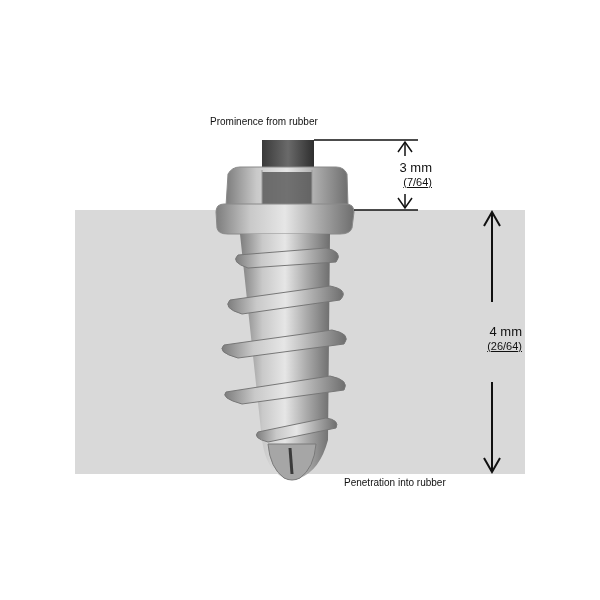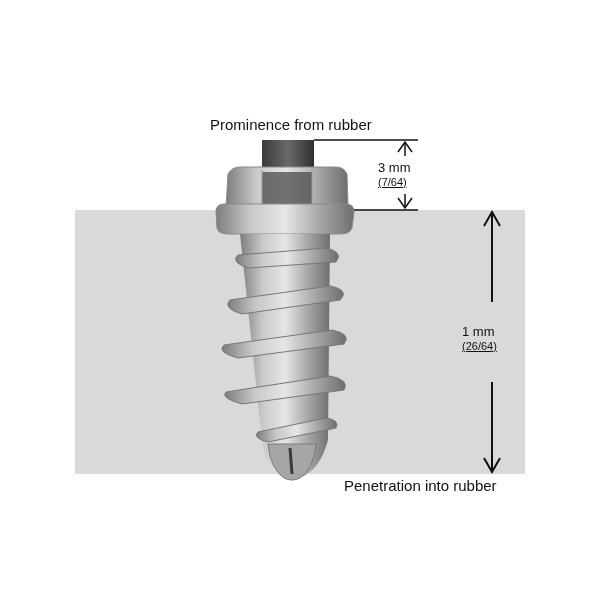--- a/index.html
+++ b/index.html
@@ -1,20 +1,20 @@
 <!DOCTYPE html>
 <html><head>
 <meta charset="utf-8">
 <style>
   html, body { margin:0; padding:0; }
   body { width:600px; height:600px; background:#ffffff; position:relative; overflow:hidden;
          font-family:"Liberation Sans", "DejaVu Sans", sans-serif; color:#111; }
   .rubber { position:absolute; left:75px; top:210px; width:450px; height:264px; background:#d9d9d9; }
-  .label { position:absolute; font-size:15px; color:#111; white-space:nowrap; }
-  .dim { position:absolute; text-align:left; color:#111; line-height:1.15; }
+  .label { position:absolute; font-size:10px; color:#111; white-space:nowrap; }
+  .dim { position:absolute; text-align:right; color:#111; line-height:1.15; }
   .dim .main { font-size:13px; display:block; }
   .dim .sub { font-size:11px; display:block;text-decoration:underline; }
   svg.overlay { position:absolute; left:0; top:0; }
 </style>
 </head>
 <body>
 
 <div class="rubber"></div>
 
 <svg class="overlay" width="600" height="600" viewBox="0 0 600 600">
@@ -79,17 +79,17 @@
 </svg>
 
 <div class="label" style="left:210px; top:116px;">Prominence from rubber</div>
 
 <div class="dim" style="left:378px; top:161px; width:54px;">
   <span class="main">3 mm</span>
   <span class="sub">(7/64)</span>
 </div>
 
 <div class="dim" style="left:462px; top:325px; width:60px;">
-  <span class="main">1 mm</span>
+  <span class="main">4 mm</span>
   <span class="sub">(26/64)</span>
 </div>
 
 <div class="label" style="left:344px; top:477px;">Penetration into rubber</div>
 
 </body></html>

